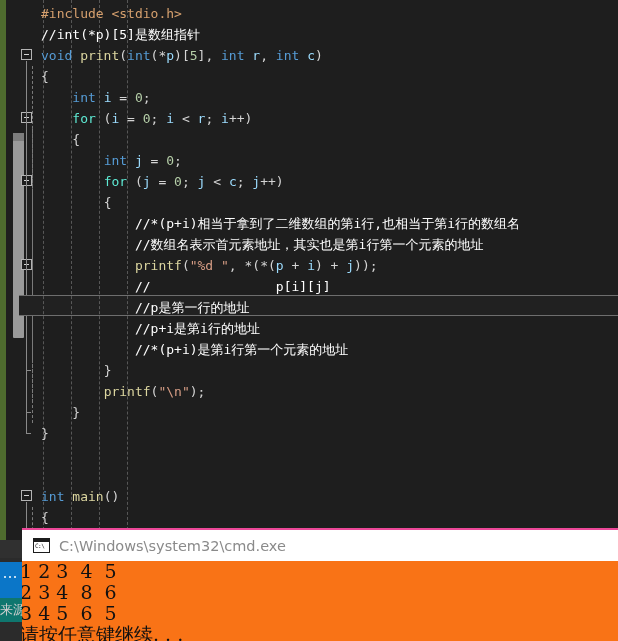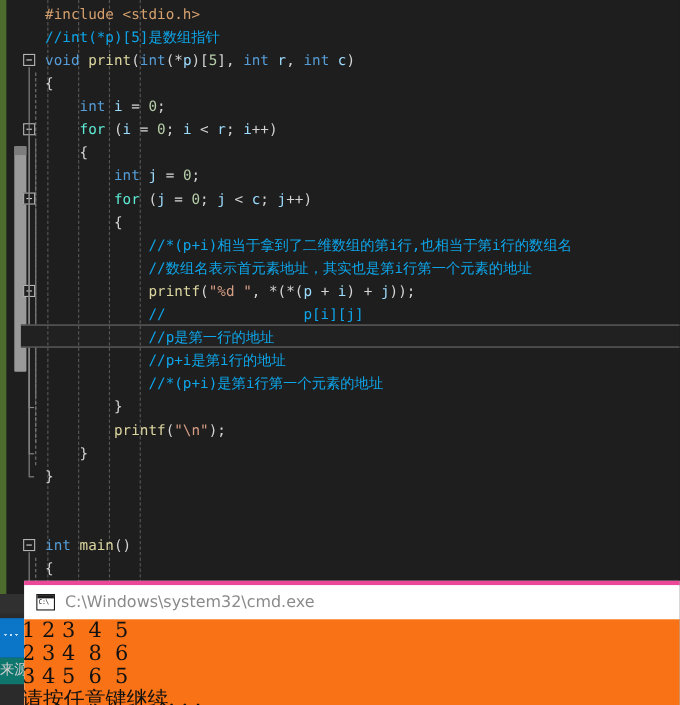--- a/index.html
+++ b/index.html
@@ -108,31 +108,31 @@
     position: absolute; left: 19px; top: 295px; width: 599px; height: 21px;
     border-top: 1px solid #6e6e6e; border-bottom: 1px solid #6e6e6e;
     background: #212121;
   }
 
   
   .kw   { color: #569cd6; }   
   .fn   { color: #dcd6a0; }   
   .str  { color: #d69d85; }   
   .num  { color: #b5cea8; }   
-  .cmt  { color: #0ea5e9; }   
+  .cmt  { color: #ffffff; }   
   .var  { color: #9cdcfe; }   
   .pp   { color: #d6a06e; }   
   .pun  { color: #d4d4d4; }
   .ctrl { color: #5eead4; }   
 
   
   #console-window {
     position: absolute; left: 22px; top: 528px; width: 596px; height: 113px;
     background: #ffffff;
-    border-top: 4px solid #ec4899;
+    border-top: 2px solid #ec4899;
     z-index: 20;
     overflow: hidden;
   }
   #console-titlebar {
     position: relative; height: 31px; background: #ffffff;
     display: flex; align-items: center; padding-left: 11px; gap: 9px;
   }
   #cmd-icon {
     width: 17px; height: 15px; background: #ffffff;
     border: 1.5px solid #1c1c1c; position: relative; flex: 0 0 auto;

